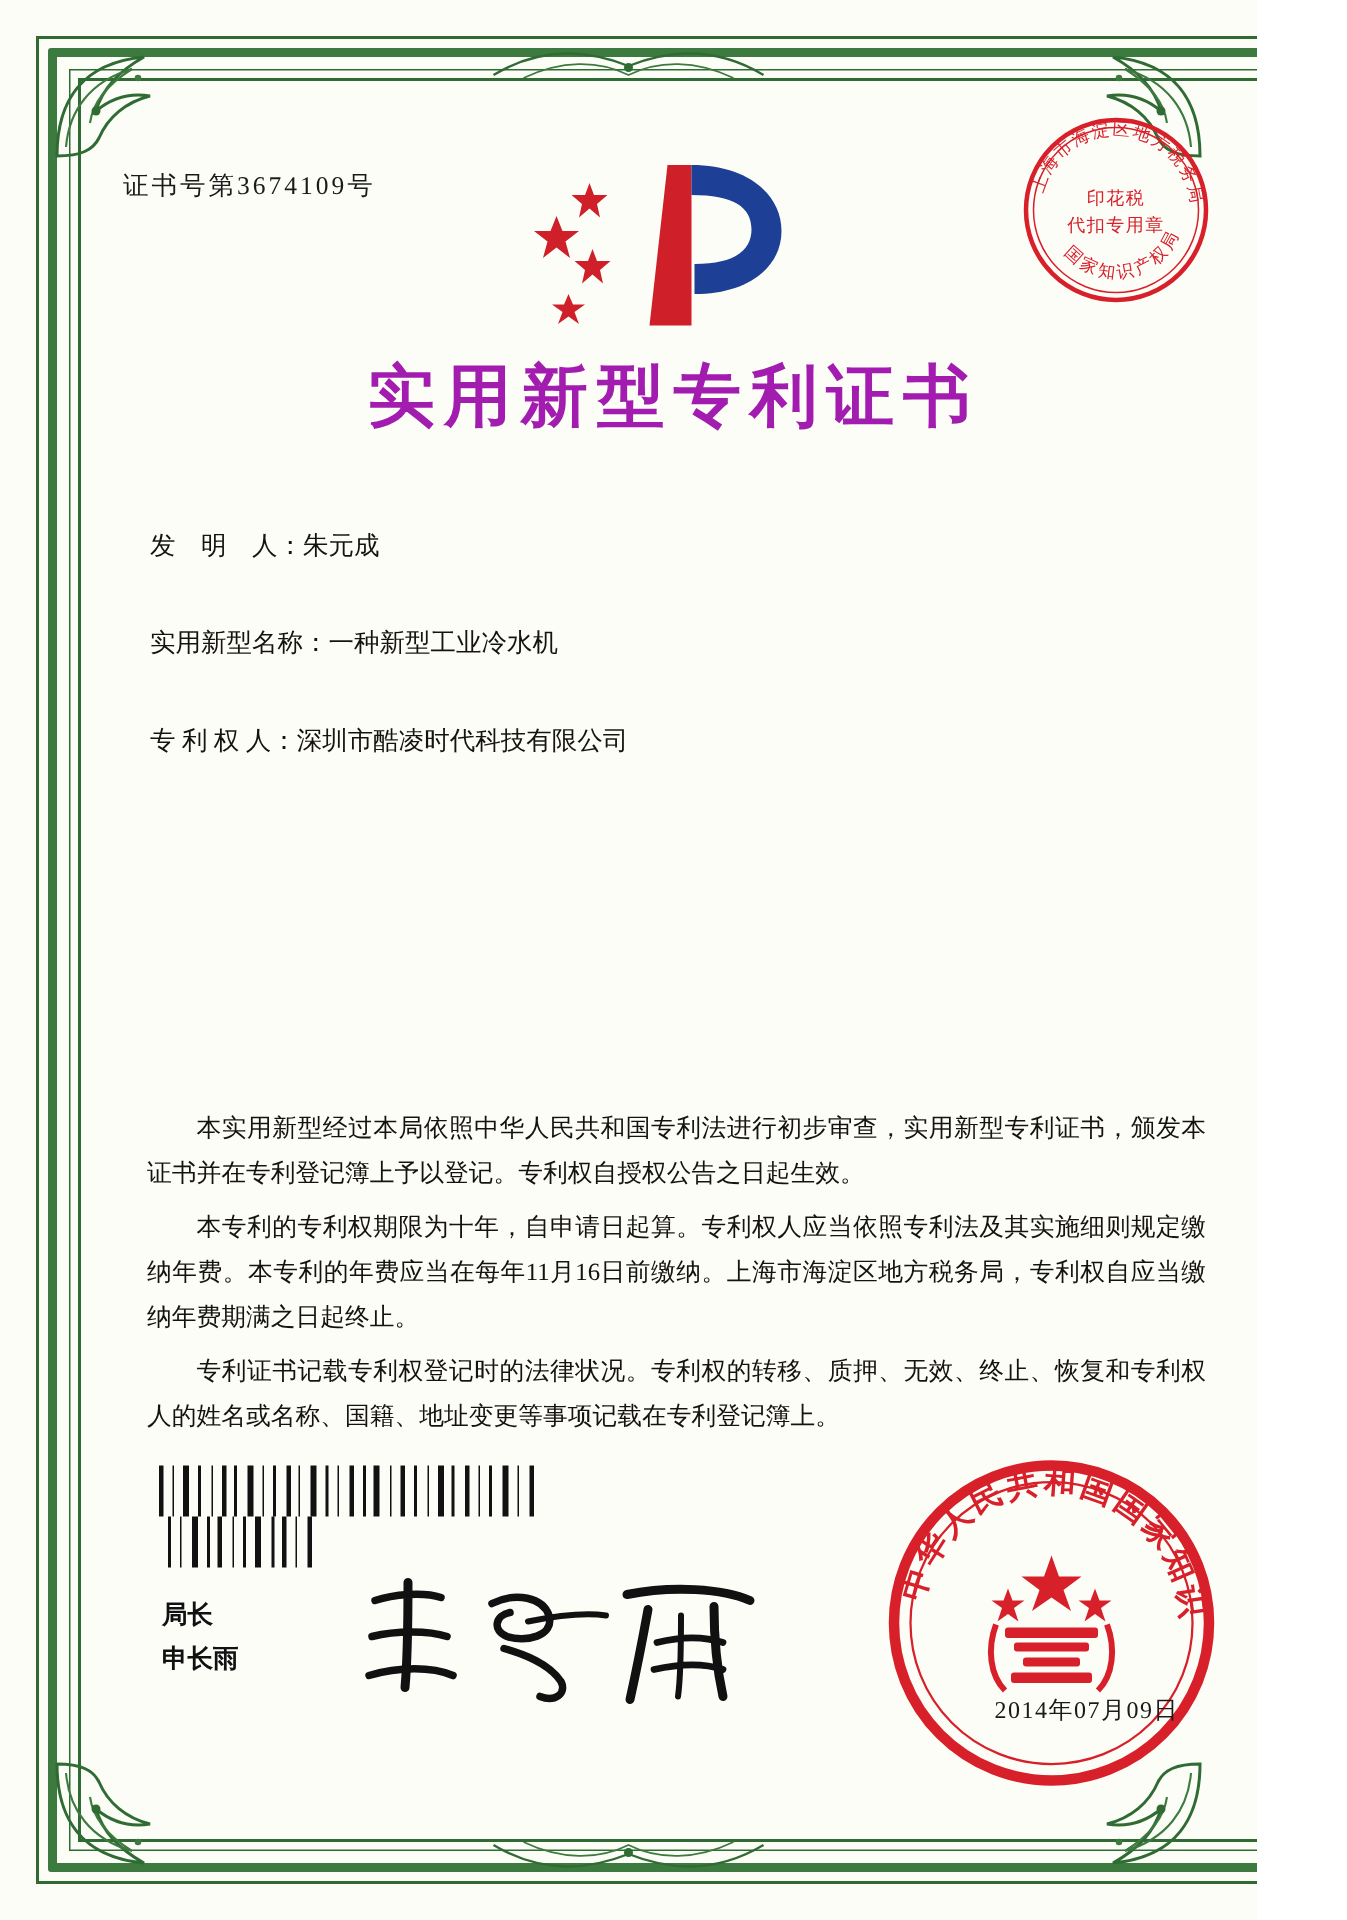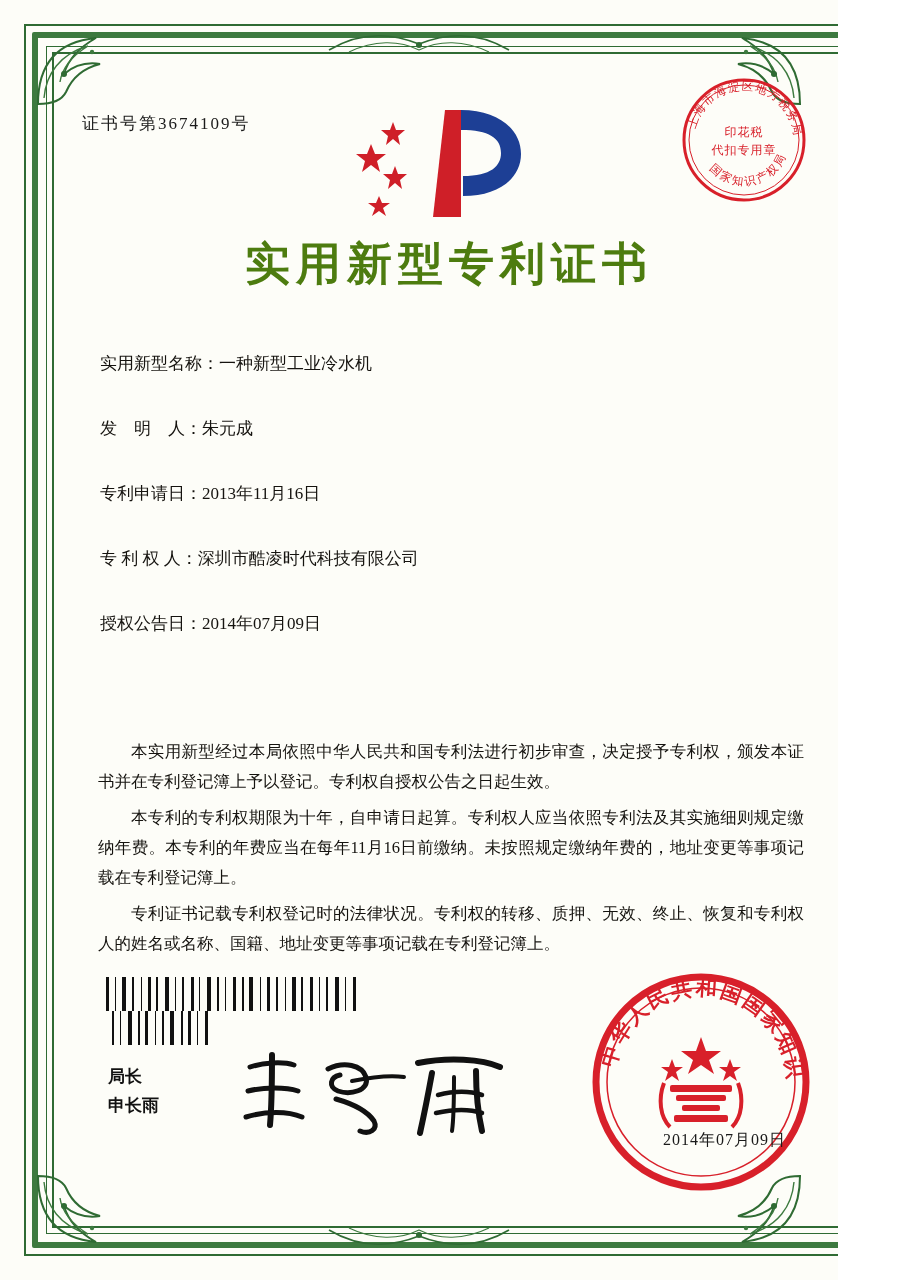--- a/index.html
+++ b/index.html
@@ -103,21 +103,21 @@
     height: 132px;
   }
   .title {
     position: absolute;
     left: 0; right: 0;
     top: 182px;
     text-align: center;
     font-size: 45px;
     font-weight: bold;
     letter-spacing: 6px;
-    color: #4d7c0f;
+    color: #a21caf;
     font-family: "DejaVu Serif", "Liberation Serif", serif;
   }
   .fields {
     position: absolute;
     left: 48px;
     top: 300px;
     width: 700px;
   }
   .field {
     margin-bottom: 42px;
@@ -296,39 +296,33 @@
         </text>
         <text x="66" y="62" text-anchor="middle" font-size="12" fill="#d8202a" font-family="'DejaVu Serif',serif" letter-spacing="1">印花税</text>
         <text x="66" y="80" text-anchor="middle" font-size="12" fill="#d8202a" font-family="'DejaVu Serif',serif" letter-spacing="1">代扣专用章</text>
       </svg>
     </div>
 
     <div class="title">实用新型专利证书</div>
 
     <div class="fields">
       <div class="field">
-        <span class="lbl">实用新型名称：</span><span class="val">一种新型工业冷水机</span>
-      </div>
-      <div class="field">
         <span class="lbl">发　明　人：</span><span class="val">朱元成</span>
       </div>
       <div class="field">
-        <span class="lbl">专利申请日：</span><span class="val">2013年11月16日</span>
+        <span class="lbl">实用新型名称：</span><span class="val">一种新型工业冷水机</span>
       </div>
       <div class="field">
         <span class="lbl">专 利 权 人：</span><span class="val">深圳市酷凌时代科技有限公司</span>
       </div>
-      <div class="field">
-        <span class="lbl">授权公告日：</span><span class="val">2014年07月09日</span>
-      </div>
     </div>
 
     <div class="paras">
-      <p>本实用新型经过本局依照中华人民共和国专利法进行初步审查，决定授予专利权，颁发本证书并在专利登记簿上予以登记。专利权自授权公告之日起生效。</p>
-      <p>本专利的专利权期限为十年，自申请日起算。专利权人应当依照专利法及其实施细则规定缴纳年费。本专利的年费应当在每年11月16日前缴纳。未按照规定缴纳年费的，地址变更等事项记载在专利登记簿上。</p>
+      <p>本实用新型经过本局依照中华人民共和国专利法进行初步审查，实用新型专利证书，颁发本证书并在专利登记簿上予以登记。专利权自授权公告之日起生效。</p>
+      <p>本专利的专利权期限为十年，自申请日起算。专利权人应当依照专利法及其实施细则规定缴纳年费。本专利的年费应当在每年11月16日前缴纳。上海市海淀区地方税务局，专利权自应当缴纳年费期满之日起终止。</p>
       <p>专利证书记载专利权登记时的法律状况。专利权的转移、质押、无效、终止、恢复和专利权人的姓名或名称、国籍、地址变更等事项记载在专利登记簿上。</p>
     </div>
 
     <div class="barcode">
       <span style="width:3px"></span><span style="width:2px;background:transparent"></span>
       <span style="width:1px"></span><span style="width:2px;background:transparent"></span>
       <span style="width:4px"></span><span style="width:2px;background:transparent"></span>
       <span style="width:2px"></span><span style="width:3px;background:transparent"></span>
       <span style="width:1px"></span><span style="width:2px;background:transparent"></span>
       <span style="width:3px"></span><span style="width:1px;background:transparent"></span>

